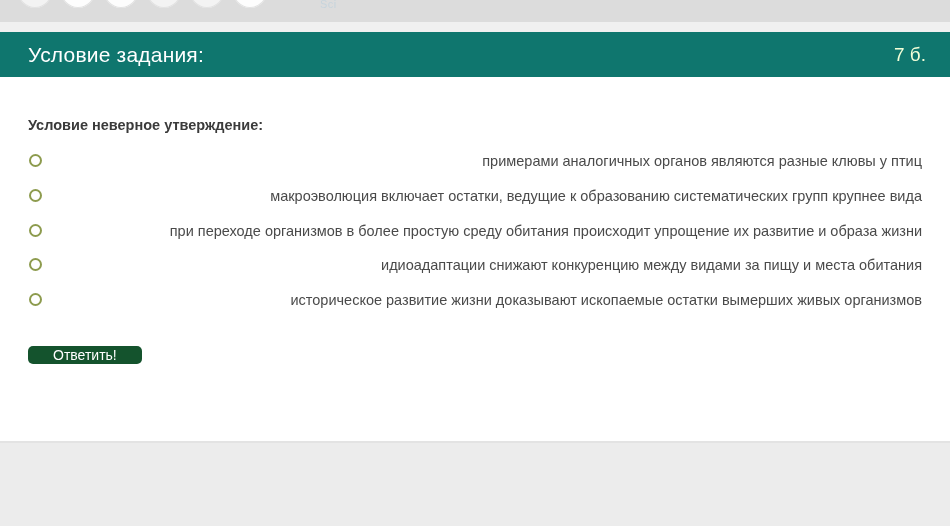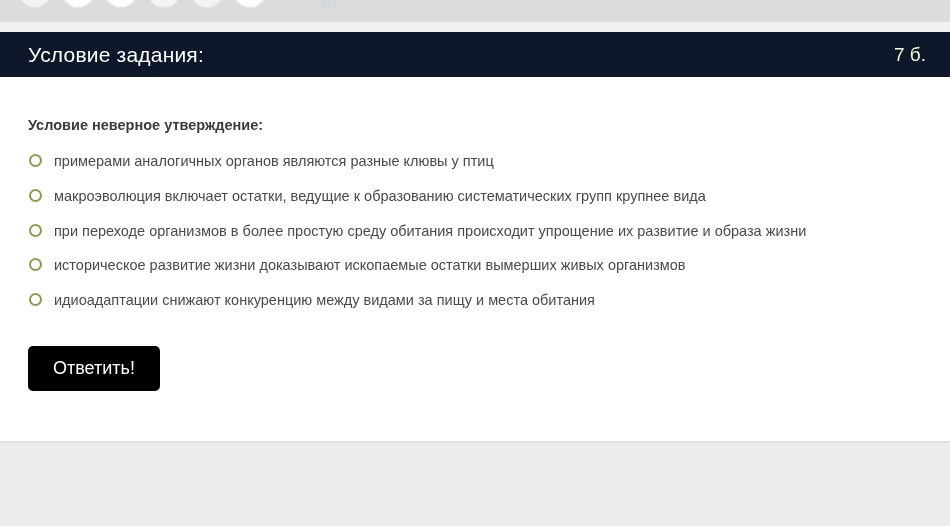--- a/index.html
+++ b/index.html
@@ -67,21 +67,21 @@
     background: #f0f0f0;
   }
 
   
   .task-header {
     position: absolute;
     left: 0;
     top: 32px;
     width: 950px;
     height: 45px;
-    background: #0f172a;
+    background: #0f766e;
     display: flex;
     align-items: center;
     justify-content: space-between;
     box-sizing: border-box;
     padding: 0 24px 0 28px;
   }
   .task-header-title {
     color: #ffffff;
     font-size: 21px;
     font-weight: 400;
@@ -126,45 +126,46 @@
     list-style: none;
   }
   .option {
     position: relative;
     padding: 0 0 0 26px;
     margin: 0 0 13px 0;
     font-size: 14.5px;
     line-height: 1.5;
     color: #4a4a4a;
     max-width: 880px;
+    text-align: right;
   }
   .radio-mark {
     position: absolute;
     left: 1px;
     top: 3px;
     width: 13px;
     height: 13px;
     border-radius: 50%;
     border: 2px solid #8d9b4e;
     background: #ffffff;
     box-sizing: border-box;
   }
 
   .submit-row {
     margin-top: 34px;
   }
   .submit-button {
     display: inline-block;
-    background: #000000;
+    background: #14532d;
     color: #ffffff;
     border: none;
     border-radius: 5px;
     font-family: inherit;
-    font-size: 18px;
-    padding: 12px 25px;
+    font-size: 14px;
+    padding: 1px 25px;
     cursor: pointer;
   }
 
   
   .card-edge {
     position: absolute;
     left: 0;
     top: 441px;
     width: 950px;
     height: 2px;
@@ -214,25 +215,25 @@
       <li class="option">
         <span class="radio-mark"></span>
         <span>макроэволюция включает остатки, ведущие к образованию систематических групп крупнее вида</span>
       </li>
       <li class="option">
         <span class="radio-mark"></span>
         <span>при переходе организмов в более простую среду обитания происходит упрощение их развитие и образа жизни</span>
       </li>
       <li class="option">
         <span class="radio-mark"></span>
+        <span>идиоадаптации снижают конкуренцию между видами за пищу и места обитания</span>
+      </li>
+      <li class="option">
+        <span class="radio-mark"></span>
         <span>историческое развитие жизни доказывают ископаемые остатки вымерших живых организмов</span>
-      </li>
-      <li class="option">
-        <span class="radio-mark"></span>
-        <span>идиоадаптации снижают конкуренцию между видами за пищу и места обитания</span>
       </li>
     </ul>
 
     <div class="submit-row">
       <button class="submit-button">Ответить!</button>
     </div>
   </div>
 
   <div class="card-edge"></div>
   <div class="bottom-bar">

